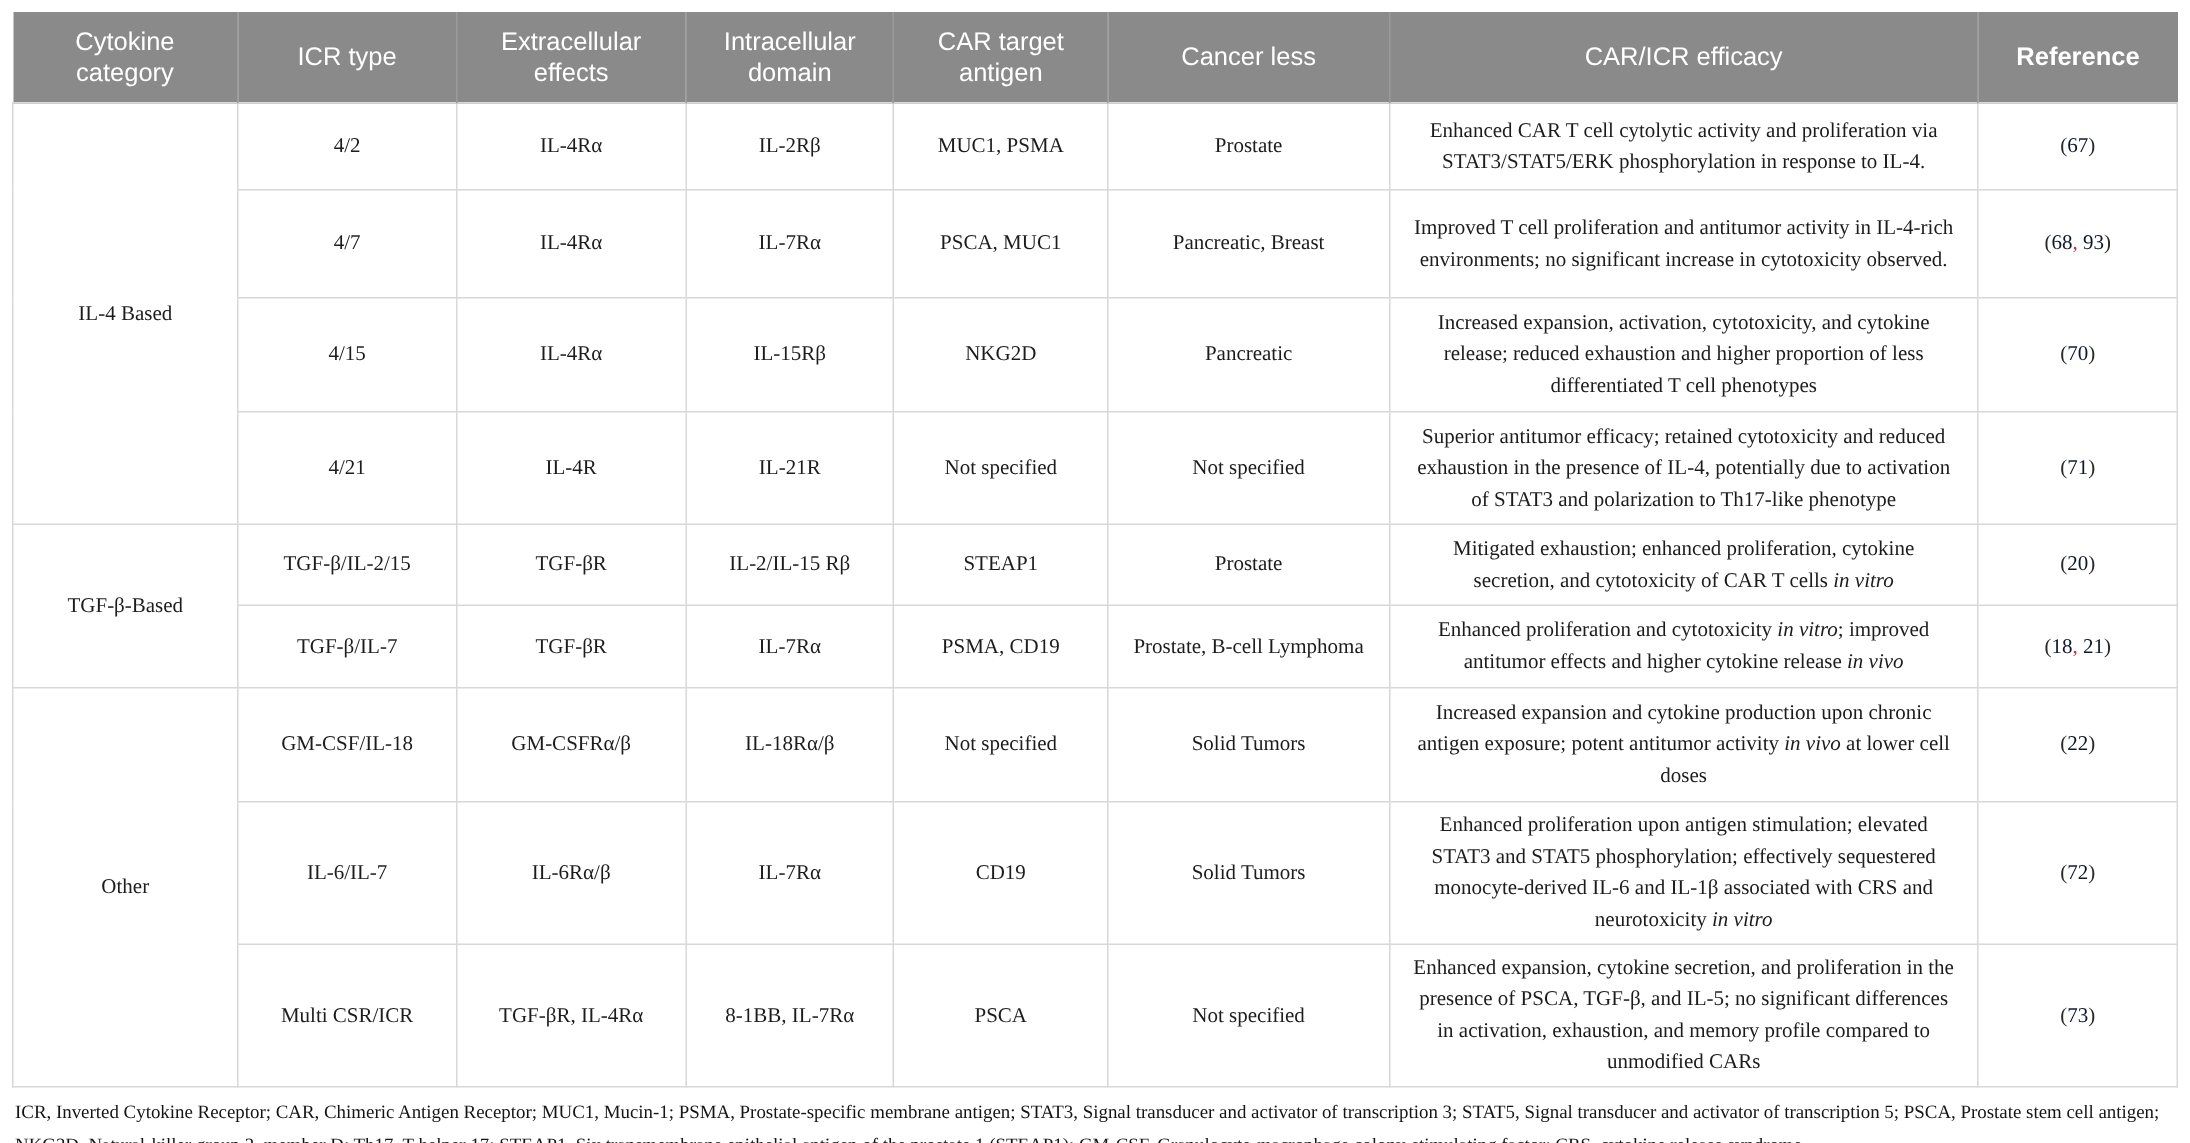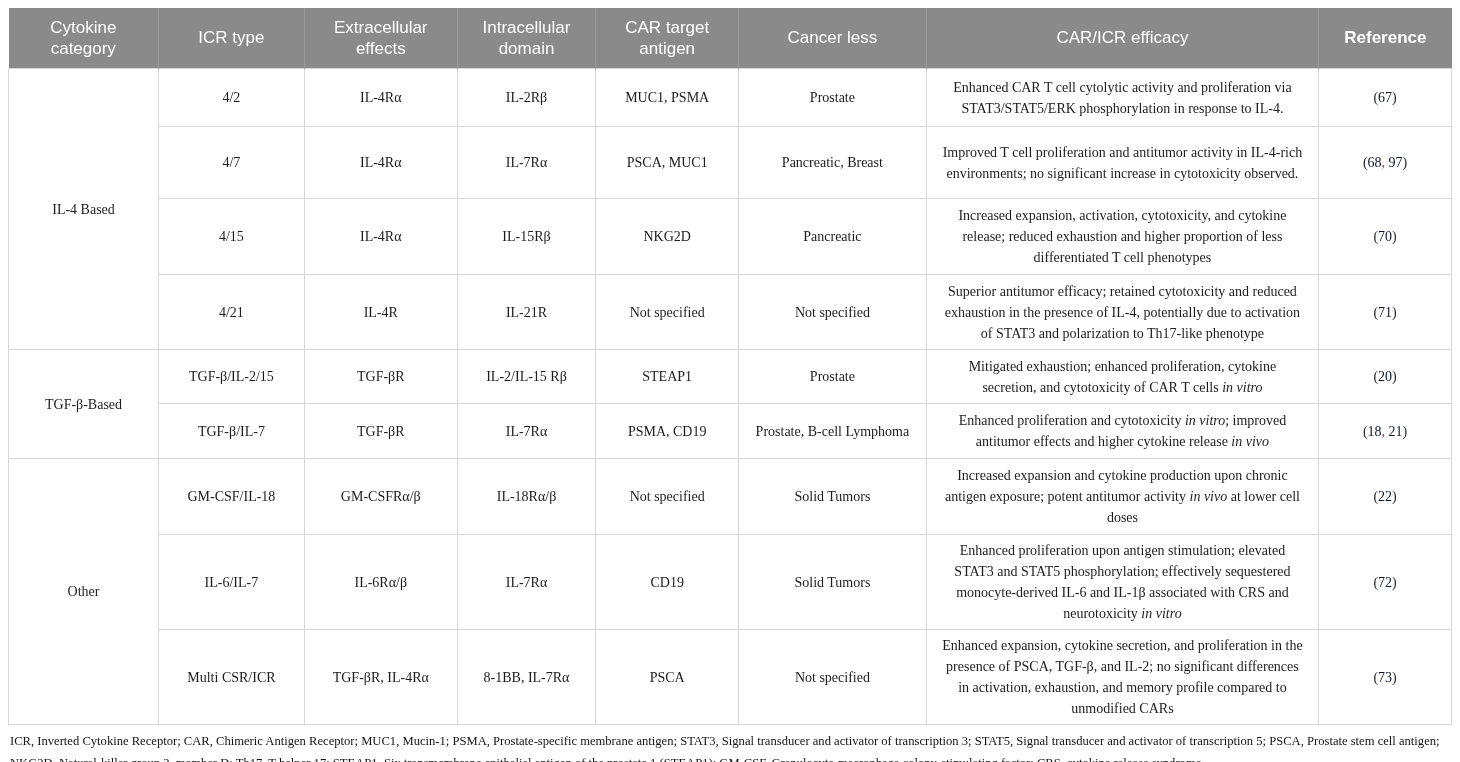--- a/index.html
+++ b/index.html
@@ -68,21 +68,21 @@
           <td class="eff-cell">Enhanced CAR T cell cytolytic activity and proliferation via STAT3/STAT5/ERK phosphorylation in response to IL-4.</td>
           <td class="ref-cell">(<span class="ref-group"><span class="ref-num">67</span></span>)</td>
         </tr>
         <tr style="height: 72px;">
           <td>4/7</td>
           <td>IL-4Rα</td>
           <td>IL-7Rα</td>
           <td>PSCA, MUC1</td>
           <td>Pancreatic, Breast</td>
           <td class="eff-cell">Improved T cell proliferation and antitumor activity in IL-4-rich environments; no significant increase in cytotoxicity observed.</td>
-          <td class="ref-cell">(<span class="ref-group"><span class="ref-num">68</span>, <span class="ref-num">97</span></span>)</td>
+          <td class="ref-cell">(<span class="ref-group"><span class="ref-num">68</span>, <span class="ref-num">93</span></span>)</td>
         </tr>
         <tr style="height: 76px;">
           <td>4/15</td>
           <td>IL-4Rα</td>
           <td>IL-15Rβ</td>
           <td>NKG2D</td>
           <td>Pancreatic</td>
           <td class="eff-cell">Increased expansion, activation, cytotoxicity, and cytokine release; reduced exhaustion and higher proportion of less differentiated T cell phenotypes</td>
           <td class="ref-cell">(<span class="ref-group"><span class="ref-num">70</span></span>)</td>
         </tr>
@@ -132,19 +132,19 @@
           <td>Solid Tumors</td>
           <td class="eff-cell">Enhanced proliferation upon antigen stimulation; elevated STAT3 and STAT5 phosphorylation; effectively sequestered monocyte-derived IL-6 and IL-1β associated with CRS and neurotoxicity <i>in vitro</i></td>
           <td class="ref-cell">(<span class="ref-group"><span class="ref-num">72</span></span>)</td>
         </tr>
         <tr style="height: 90px;">
           <td>Multi CSR/ICR</td>
           <td>TGF-βR, IL-4Rα</td>
           <td>8-1BB, IL-7Rα</td>
           <td>PSCA</td>
           <td>Not specified</td>
-          <td class="eff-cell">Enhanced expansion, cytokine secretion, and proliferation in the presence of PSCA, TGF-β, and IL-2; no significant differences in activation, exhaustion, and memory profile compared to unmodified CARs</td>
+          <td class="eff-cell">Enhanced expansion, cytokine secretion, and proliferation in the presence of PSCA, TGF-β, and IL-5; no significant differences in activation, exhaustion, and memory profile compared to unmodified CARs</td>
           <td class="ref-cell">(<span class="ref-group"><span class="ref-num">73</span></span>)</td>
         </tr>
       </tbody>
   </table>
   <div class="footnote">ICR, Inverted Cytokine Receptor; CAR, Chimeric Antigen Receptor; MUC1, Mucin-1; PSMA, Prostate-specific membrane antigen; STAT3, Signal transducer and activator of transcription 3; STAT5, Signal transducer and activator of transcription 5; PSCA, Prostate stem cell antigen; NKG2D, Natural-killer group 2, member D; Th17, T helper 17; STEAP1, Six transmembrane epithelial antigen of the prostate 1 (STEAP1); GM-CSF, Granulocyte-macrophage colony-stimulating factor; CRS, cytokine release syndrome.</div>
 </div>
 
 </body></html>

